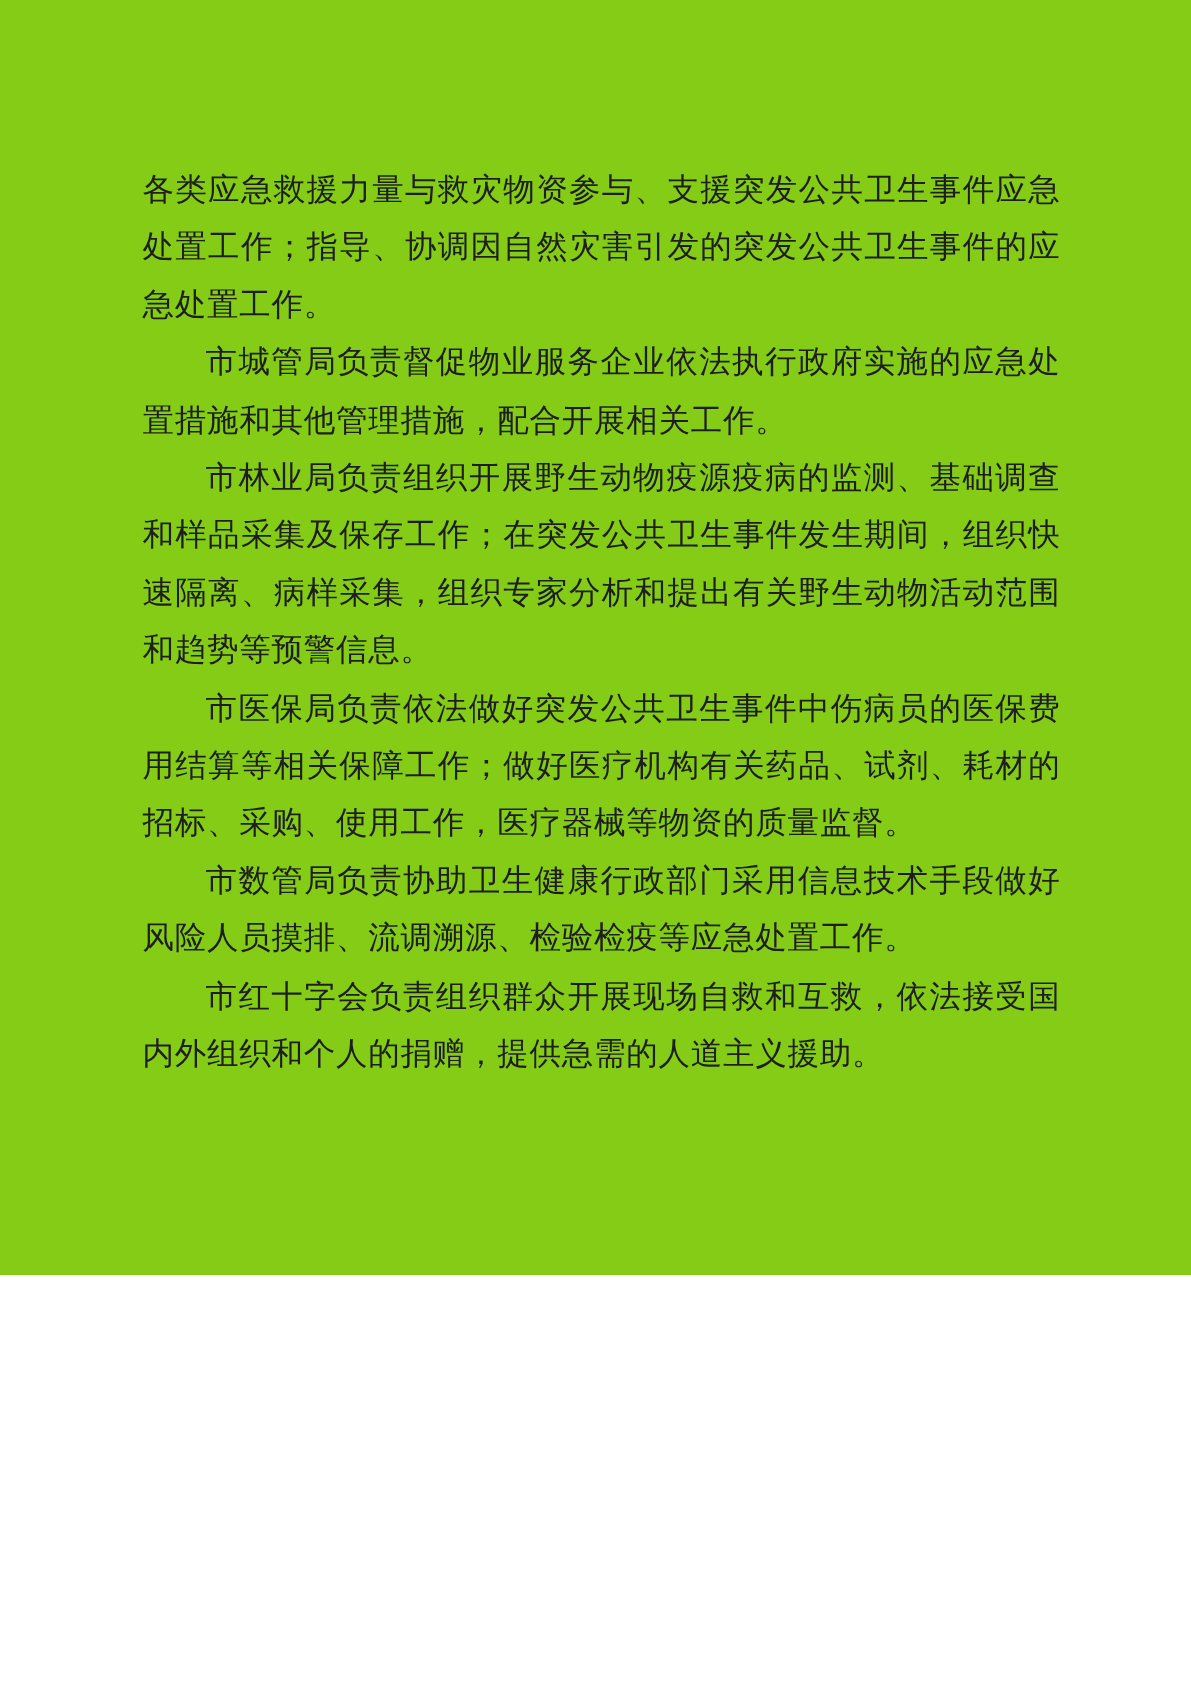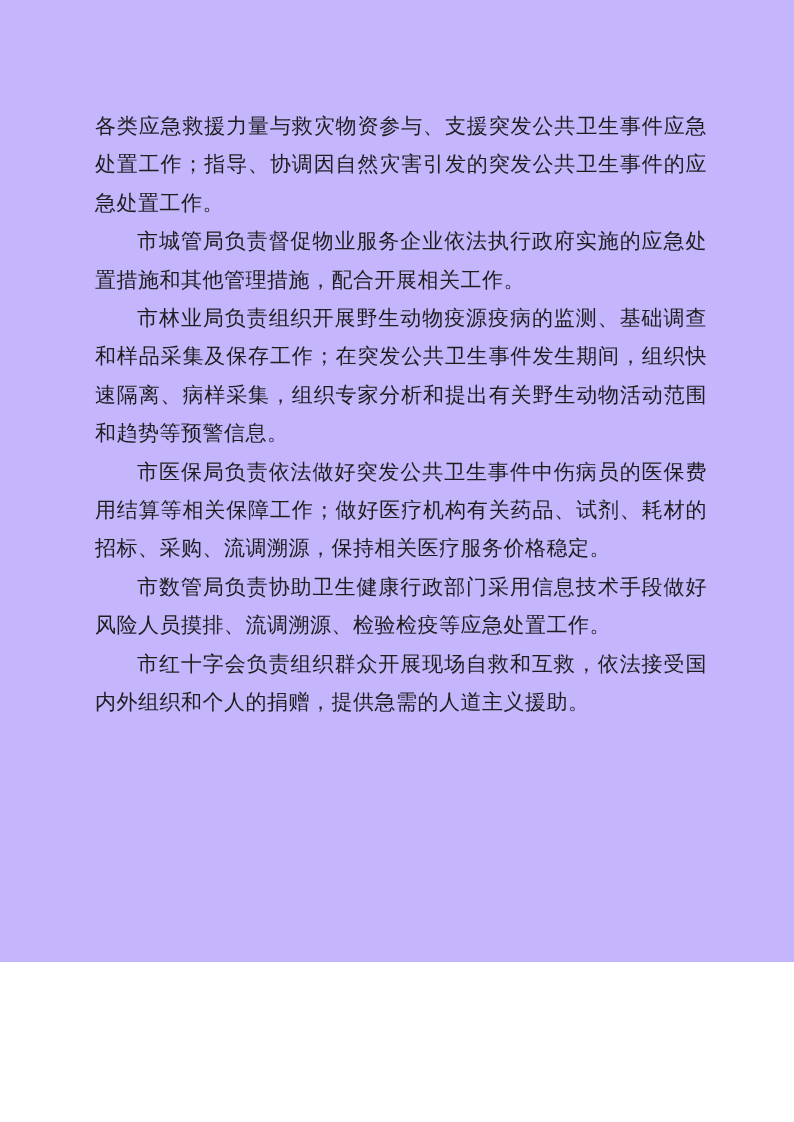--- a/index.html
+++ b/index.html
@@ -3,22 +3,22 @@
 <meta charset="utf-8">
 <style>
   html, body {
     margin: 0;
     padding: 0;
     background: #ffffff;
   }
   .page {
     position: relative;
     width: 794px;
-    height: 962px;
-    background: #c4b5fd;
+    height: 850px;
+    background: #84cc16;
     overflow: hidden;
     font-family: "Liberation Serif", "DejaVu Serif", serif;
   }
   .content {
     position: absolute;
     left: 95px;
     top: 107px;
     width: 612px;
     color: #1e1e1e;
     font-size: 21px;
@@ -45,18 +45,18 @@
   }
 </style>
 </head>
 <body>
 
 <div class="page">
   <div class="content">
     <p>各类应急救援力量与救灾物资参与、支援突发公共卫生事件应急处置工作；指导、协调因自然灾害引发的突发公共卫生事件的应急处置工作。</p>
     <p class="indent">市城管局负责督促物业服务企业依法执行政府实施的应急处置措施和其他管理措施，配合开展相关工作。</p>
     <p class="indent">市林业局负责组织开展野生动物疫源疫病的监测、基础调查和样品采集及保存工作；在突发公共卫生事件发生期间，组织快速隔离、病样采集，组织专家分析和提出有关野生动物活动范围和趋势等预警信息。</p>
-    <p class="indent">市医保局负责依法做好突发公共卫生事件中伤病员的医保费用结算等相关保障工作；做好医疗机构有关药品、试剂、耗材的招标、采购、流调溯源，保持相关医疗服务价格稳定。</p>
+    <p class="indent">市医保局负责依法做好突发公共卫生事件中伤病员的医保费用结算等相关保障工作；做好医疗机构有关药品、试剂、耗材的招标、采购、使用工作，医疗器械等物资的质量监督。</p>
     <p class="indent">市数管局负责协助卫生健康行政部门采用信息技术手段做好风险人员摸排、流调溯源、检验检疫等应急处置工作。</p>
     <p class="indent">市红十字会负责组织群众开展现场自救和互救，依法接受国内外组织和个人的捐赠，提供急需的人道主义援助。</p>
   </div>
   <div class="page-number">14</div>
 </div>
 
 </body></html>

